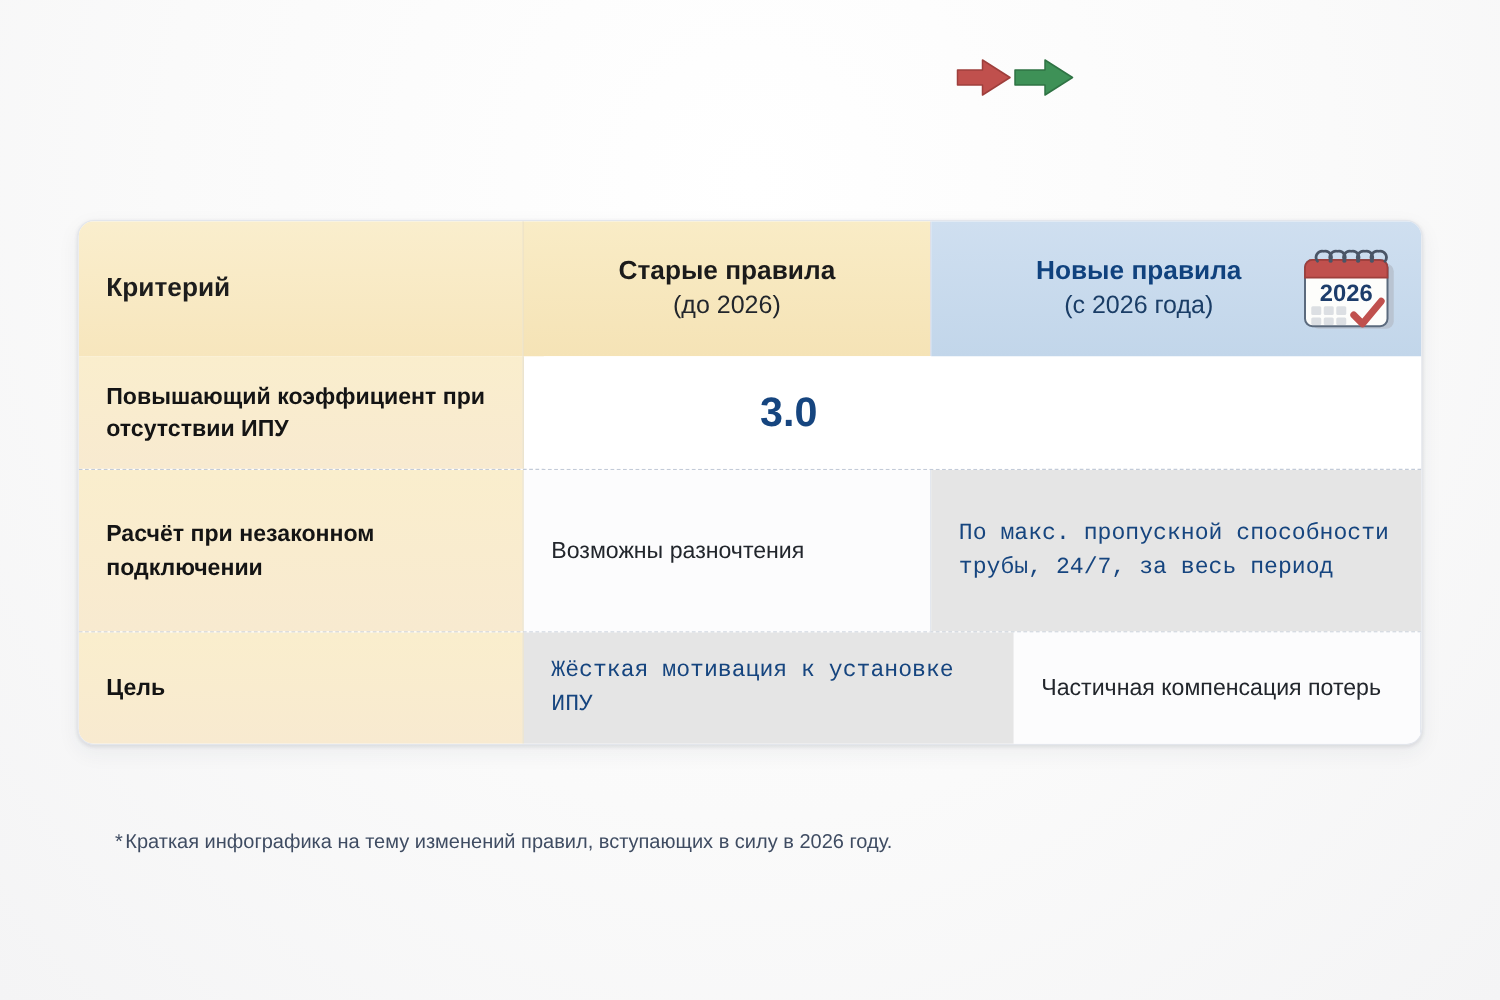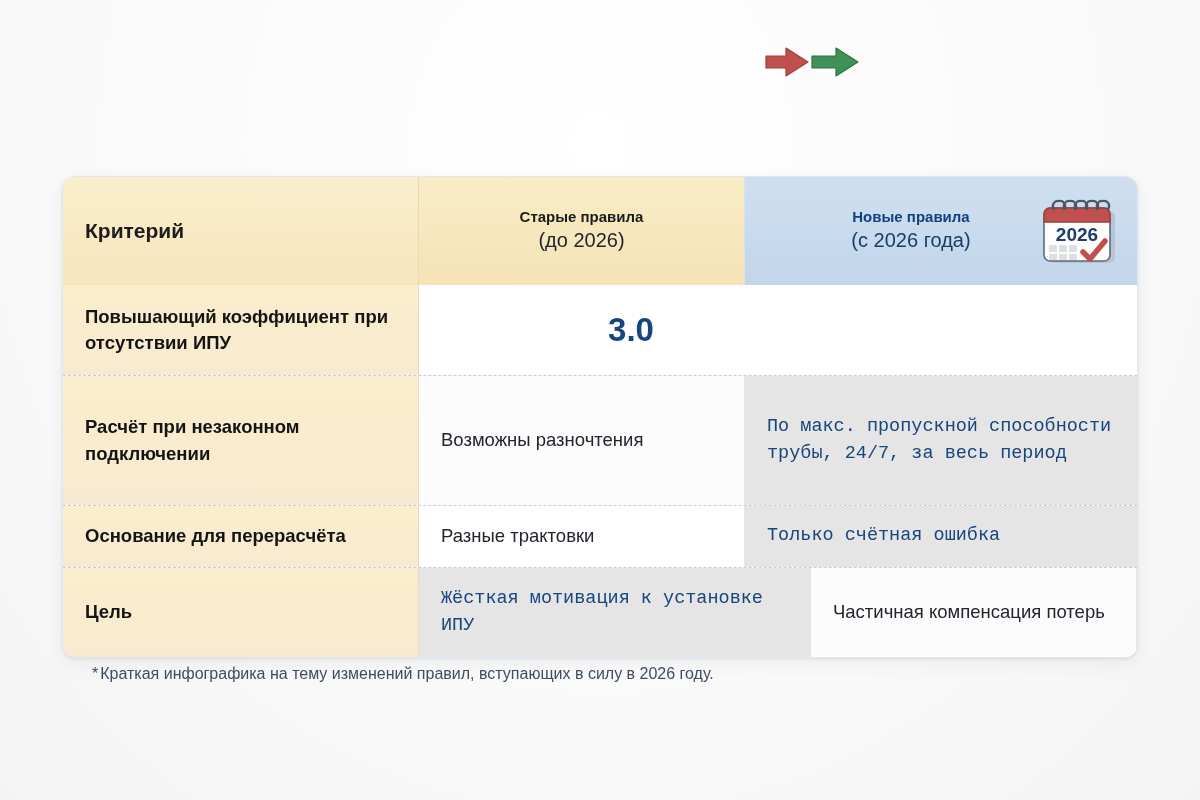--- a/index.html
+++ b/index.html
@@ -142,21 +142,21 @@
     border-right: 1px solid #e0dfe4;
   }
   .head-c3 {
     background: linear-gradient(180deg, #cfdff0 0%, #c2d6ea 100%);
     align-items: center;
     text-align: center;
     position: relative;
   }
 
   .head-line1 {
-    font-size: 15px;
+    font-size: 21px;
     font-weight: bold;
     line-height: 1.25;
   }
   .head-line2 {
     font-size: 20px;
     font-weight: normal;
     line-height: 1.35;
   }
   .head-c2 .head-line1 { color: #1b1b1b; }
   .head-c2 .head-line2 { color: #22262c; }
@@ -328,31 +328,20 @@
         <span class="crit">Расчёт при незаконном подключении</span>
       </div>
       <div class="cell c2 body-c2 tint">
         <span class="val">Возможны разночтения</span>
       </div>
       <div class="cell c3 body-c3 tint">
         <span class="val">По макс. пропускной способности трубы, 24/7, за весь период</span>
       </div>
     </div>
 
-    <div class="row row-body r3">
-      <div class="cell c1 body-c1">
-        <span class="crit">Основание для перерасчёта</span>
-      </div>
-      <div class="cell c2 body-c2">
-        <span class="val">Разные трактовки</span>
-      </div>
-      <div class="cell c3 body-c3 tint">
-        <span class="val">Только счётная ошибка</span>
-      </div>
-    </div>
 
     <div class="row row-body r4">
       <div class="cell c1 body-c1">
         <span class="crit">Цель</span>
       </div>
       <div class="cell c3 body-c3 tint">
         <span class="val">Жёсткая мотивация к установке ИПУ</span>
       </div>
       <div class="cell c2 body-c2 tint">
         <span class="val">Частичная компенсация потерь</span>

